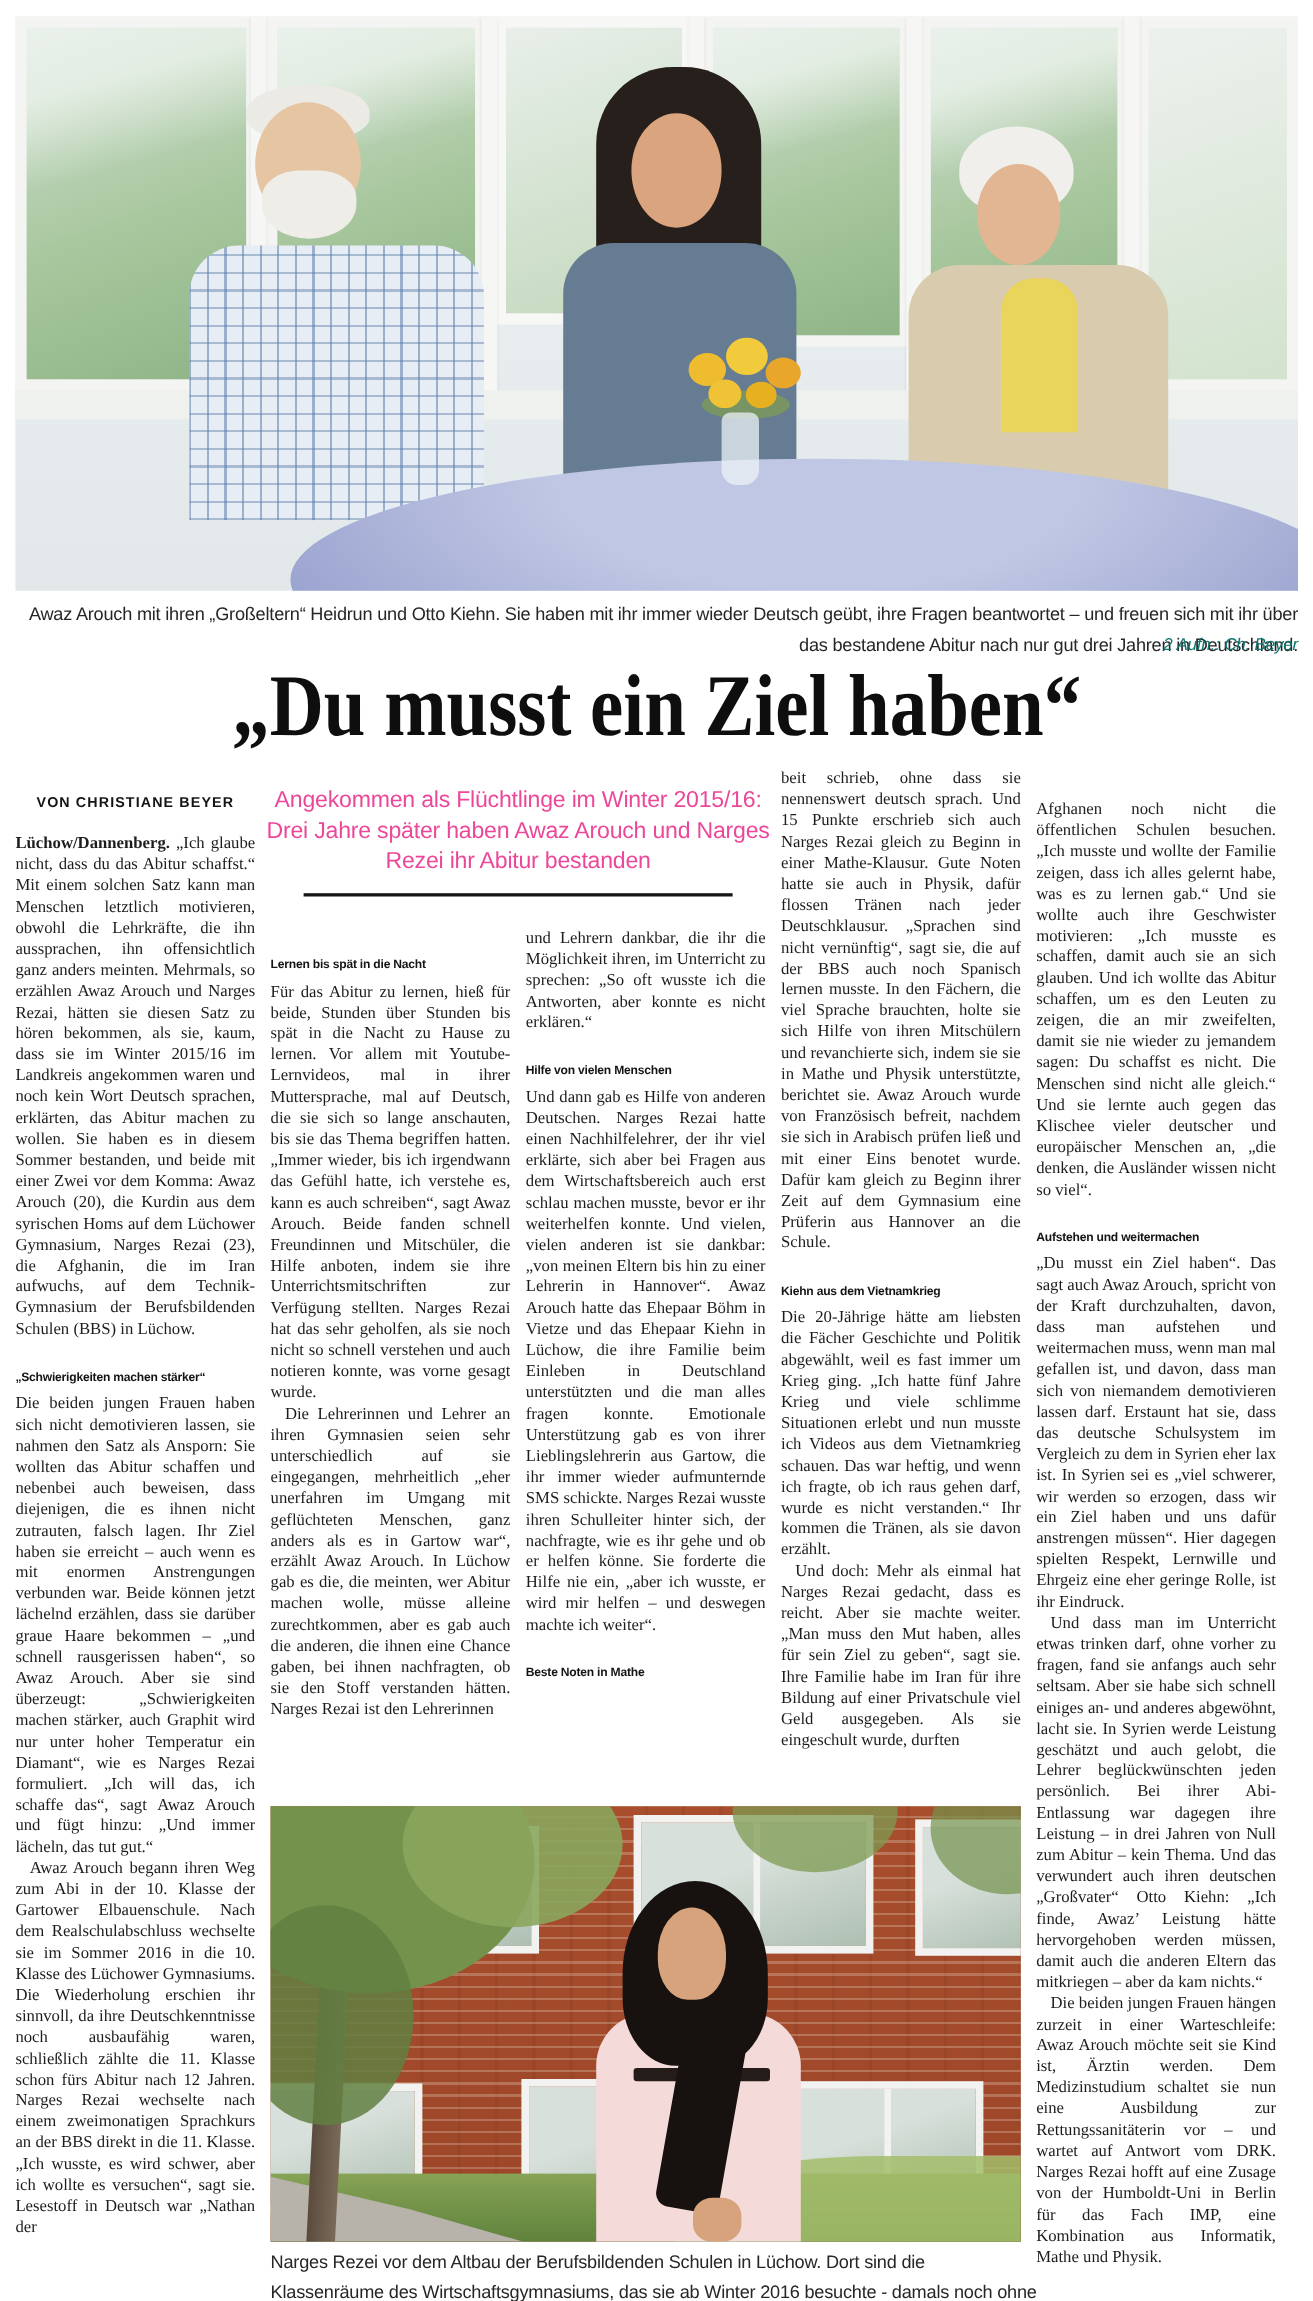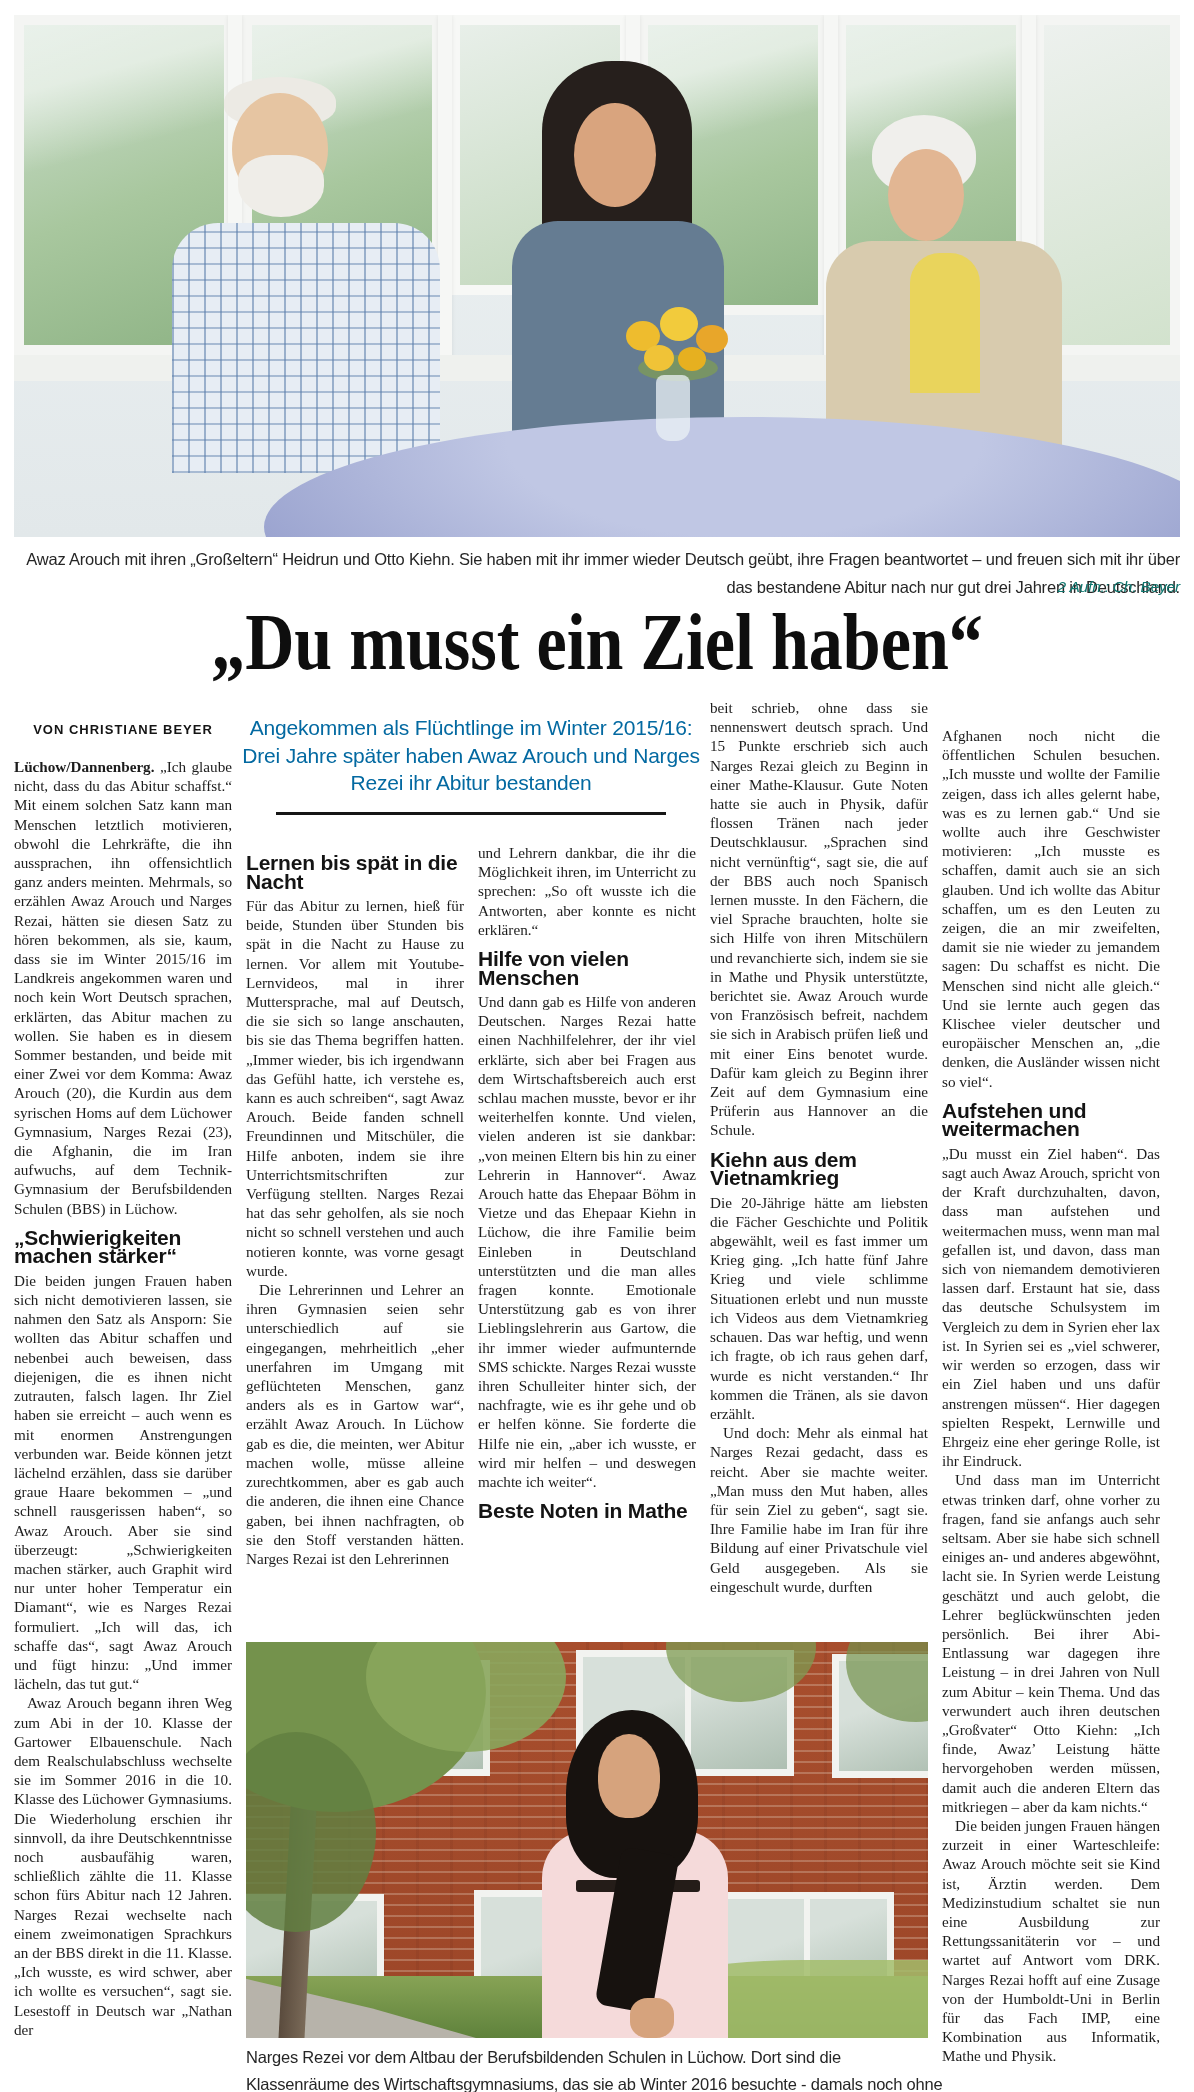--- a/index.html
+++ b/index.html
@@ -123,38 +123,38 @@
     white-space: nowrap;
   }
   .byline {
     position: absolute; left: 14px; top: 722px; width: 218px;
     font-family: "Liberation Sans", sans-serif; font-weight: 700;
     font-size: 13px; letter-spacing: 1px; text-align: center; color: #141414;
   }
   .standfirst-box { position: absolute; left: 240px; top: 714px; width: 462px; }
   .standfirst {
     font-family: "Liberation Sans", sans-serif; font-weight: 400;
-    font-size: 21px; line-height: 27.5px; text-align: center; color: #0369a1;
+    font-size: 21px; line-height: 27.5px; text-align: center; color: #ec4899;
     letter-spacing: -0.2px;
   }
   .standfirst-rule { width: 390px; height: 3px; background: #161616; margin: 15px auto 0; }
 
   
   .col {
     position: absolute; width: 218px; overflow: hidden;
     font-size: 15.2px; line-height: 19.2px; text-align: justify;
     color: #1c1c1c;
   }
   .col p { margin: 0; }
   .col p.ind { text-indent: 13px; }
   .dateline { font-weight: 700; }
   .sub {
     font-family: "Liberation Sans", sans-serif; font-weight: 700;
-    font-size: 21px; line-height: 18.5px; text-align: left;
-    margin: 11px 0 5px; color: #141414; letter-spacing: -0.2px;
+    font-size: 11px; line-height: 18.5px; text-align: left;
+    margin: 25px 0 5px; color: #141414; letter-spacing: -0.2px;
   }
   .col1 { left: 14px;  top: 757px; height: 1335px; }
   .col2 { left: 246px; top: 843px; height: 796px; }
   .col3 { left: 478px; top: 843px; height: 796px; }
   .col4 { left: 710px; top: 698px; height: 913px; }
   .col5 { left: 942px; top: 726px; height: 1366px; }
 </style>
 </head>
 <body>
 

